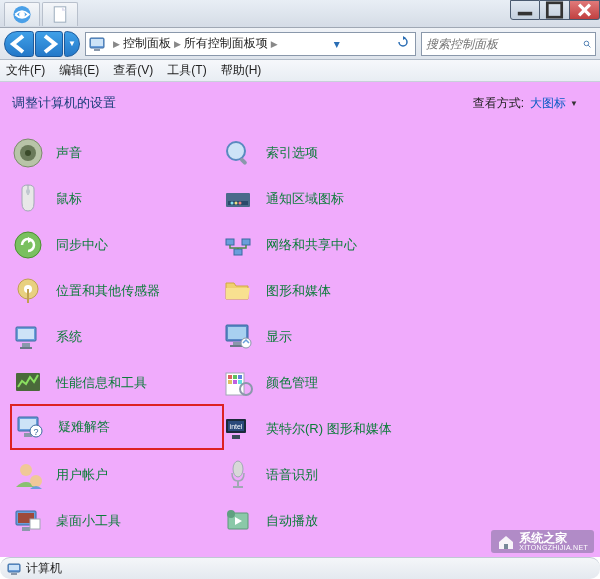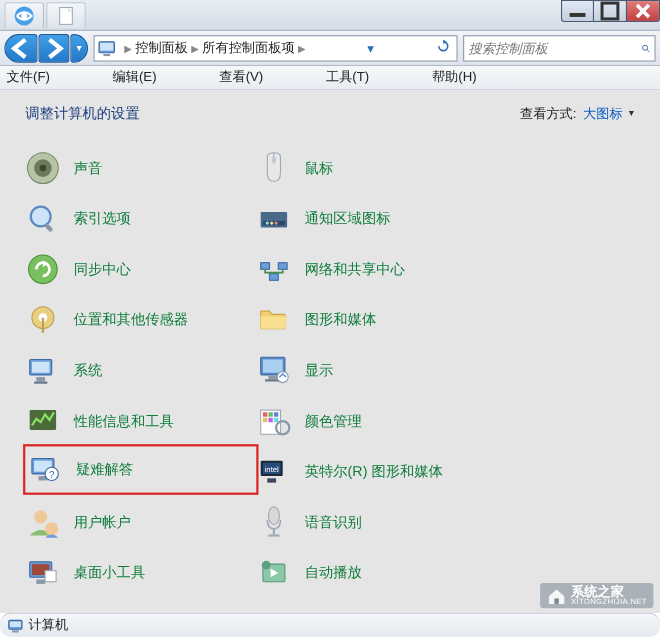--- a/index.html
+++ b/index.html
@@ -23,25 +23,25 @@
 .nav-btn.dd { width: 16px; border-radius: 3px 14px 14px 3px; font-size: 8px; }
 .breadcrumb { flex: 1; height: 24px; background: #fff; border: 1px solid #8a98ab; margin: 0 4px; display: flex; align-items: center; font-size: 12px; color: #222; padding: 0 2px; }
 .bc-icon { width: 18px; height: 18px; margin-right: 4px; display: inline-block; }
 .bc-sep { color: #888; margin: 0 3px; font-size: 9px; }
 .bc-refresh { margin-left: auto; margin-right: 4px; color: #2a6db4; }
 .searchbox { width: 175px; height: 24px; background: #fff; border: 1px solid #8a98ab; display: flex; align-items: center; padding: 0 4px; }
 .searchbox input { flex: 1; border: none; outline: none; font-size: 12px; color: #888; font-style: italic; background: transparent; }
 .searchbox .sicon { color: #3a6fa8; font-size: 12px; }
 
 
-.menubar { height: 22px; background: linear-gradient(to bottom, #f6f8fb, #e8edf3); border-bottom: 1px solid #c8d0da; display: flex; align-items: center; padding: 0 6px; font-size: 12px; color: #222; gap: 43px; }
+.menubar { height: 22px; background: linear-gradient(to bottom, #f6f8fb, #e8edf3); border-bottom: 1px solid #c8d0da; display: flex; align-items: center; padding: 0 6px; font-size: 12px; color: #222; }
 .menubar span { margin-right: 14px; cursor: default; }
 
 
-.content { position: absolute; top: 82px; left: 0; right: 0; bottom: 22px; background: #e5e5e5; overflow-y: auto; padding: 12px 0 10px 23px; }
+.content { position: absolute; top: 82px; left: 0; right: 0; bottom: 22px; background: #f0abfc; overflow-y: auto; padding: 12px 0 10px 12px; }
 .content::-webkit-scrollbar { width: 17px; }
 .content::-webkit-scrollbar-track { background: #f0f0f0; border-left: 1px solid #dcdcdc; }
 .content::-webkit-scrollbar-thumb { background: linear-gradient(to right, #dce4ee, #c4d0de); border: 1px solid #a8b4c4; border-radius: 2px; }
 .content::-webkit-scrollbar-button { height: 17px; background: #e8edf3; border: 1px solid #c0c8d4; }
 
 .heading-row { display: flex; align-items: center; margin-bottom: 18px; padding-right: 22px; }
 .heading { font-size: 13px; color: #1a3e7a; }
 .view-label { margin-left: auto; font-size: 12px; color: #222; }
 .view-value { color: #0a5cc4; font-size: 12px; margin-left: 6px; }
 .view-dd { font-size: 8px; color: #333; margin-left: 4px; }
@@ -159,32 +159,32 @@
         <span class="icon">
           <svg viewBox="0 0 32 32">
             <use href="#i-sound"></use>
           </svg>
         </span>
         <span class="item-label">声音</span>
       </div>
       <div class="item">
         <span class="icon">
           <svg viewBox="0 0 32 32">
+            <use href="#i-index"></use>
+          </svg>
+        </span>
+        <span class="item-label">索引选项</span>
+      </div>
+      <div class="item">
+        <span class="icon">
+          <svg viewBox="0 0 32 32">
             <use href="#i-mouse"></use>
           </svg>
         </span>
         <span class="item-label">鼠标</span>
-      </div>
-      <div class="item">
-        <span class="icon">
-          <svg viewBox="0 0 32 32">
-            <use href="#i-index"></use>
-          </svg>
-        </span>
-        <span class="item-label">索引选项</span>
       </div>
       <div class="item">
         <span class="icon">
           <svg viewBox="0 0 32 32">
             <use href="#i-notify"></use>
           </svg>
         </span>
         <span class="item-label">通知区域图标</span>
       </div>
       <div class="item">

